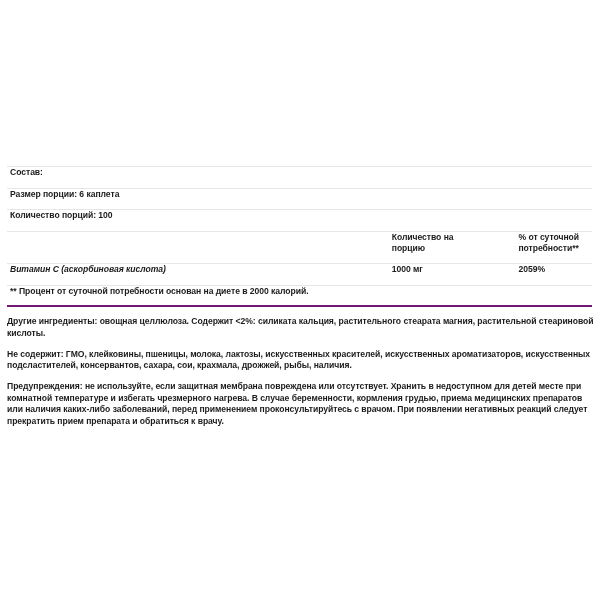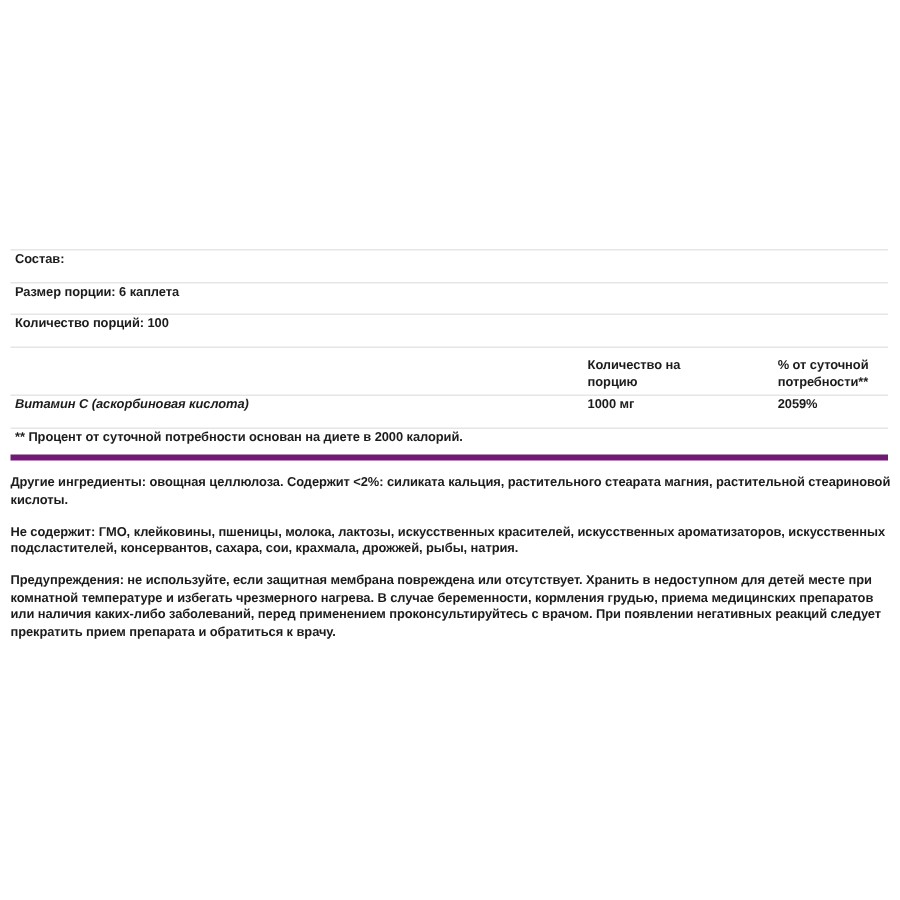--- a/index.html
+++ b/index.html
@@ -24,28 +24,28 @@
       border-collapse: collapse;
       font-size: 8.6px;
       letter-spacing: -0.05px;
     }
     .row {
       border-top: 1px solid #e6e6e6;
       display: flex;
       box-sizing: border-box;
     }
     .row.last {
-      border-bottom: 4px solid #701a75;
+      border-bottom: 2px solid #701a75;
     }
     .row .cell {
       padding-left: 3px;
       line-height: 11px;
     }
     .row-single { height: 21.5px; }
-    .row-header { height: 32px; align-items: flex-end; padding-bottom: 3px; }
+    .row-header { height: 32px; padding-bottom: 3px; }
     .row-header .cell { line-height: 11px; }
     .row-nutrient { height: 22px; }
     .row-footnote { height: 22px; }
     .col-name { width: 412px; font-style: italic; }
     .col-amount { width: 90px; }
     .col-dv { width: 80px; margin-left: 41px; }
 
     .paragraphs {
       position: absolute;
       left: 7px;
@@ -82,15 +82,15 @@
     <div class="cell col-amount">1000 мг</div>
     <div class="cell col-dv">2059%</div>
   </div>
   <div class="row row-footnote last">
     <div class="cell">** Процент от суточной потребности основан на диете в 2000 калорий.</div>
   </div>
 </div>
 
 <div class="paragraphs">
   <p>Другие ингредиенты: овощная целлюлоза. Содержит &lt;2%: силиката кальция, растительного стеарата магния, растительной стеариновой кислоты.</p>
-  <p>Не содержит: ГМО, клейковины, пшеницы, молока, лактозы, искусственных красителей, искусственных ароматизаторов, искусственных подсластителей, консервантов, сахара, сои,  крахмала, дрожжей, рыбы, натрия.</p>
+  <p>Не содержит: ГМО, клейковины, пшеницы, молока, лактозы, искусственных красителей, искусственных ароматизаторов, искусственных подсластителей, консервантов, сахара, сои,  крахмала, дрожжей, рыбы, наличия.</p>
   <p>Предупреждения: не используйте, если защитная мембрана повреждена или отсутствует. Хранить в недоступном для детей месте при комнатной температуре и избегать чрезмерного нагрева. В случае беременности, кормления грудью, приема медицинских препаратов или наличия каких-либо заболеваний, перед применением проконсультируйтесь с врачом. При появлении негативных реакций следует прекратить прием препарата и обратиться к врачу.</p>
 </div>
 
 </body></html>

